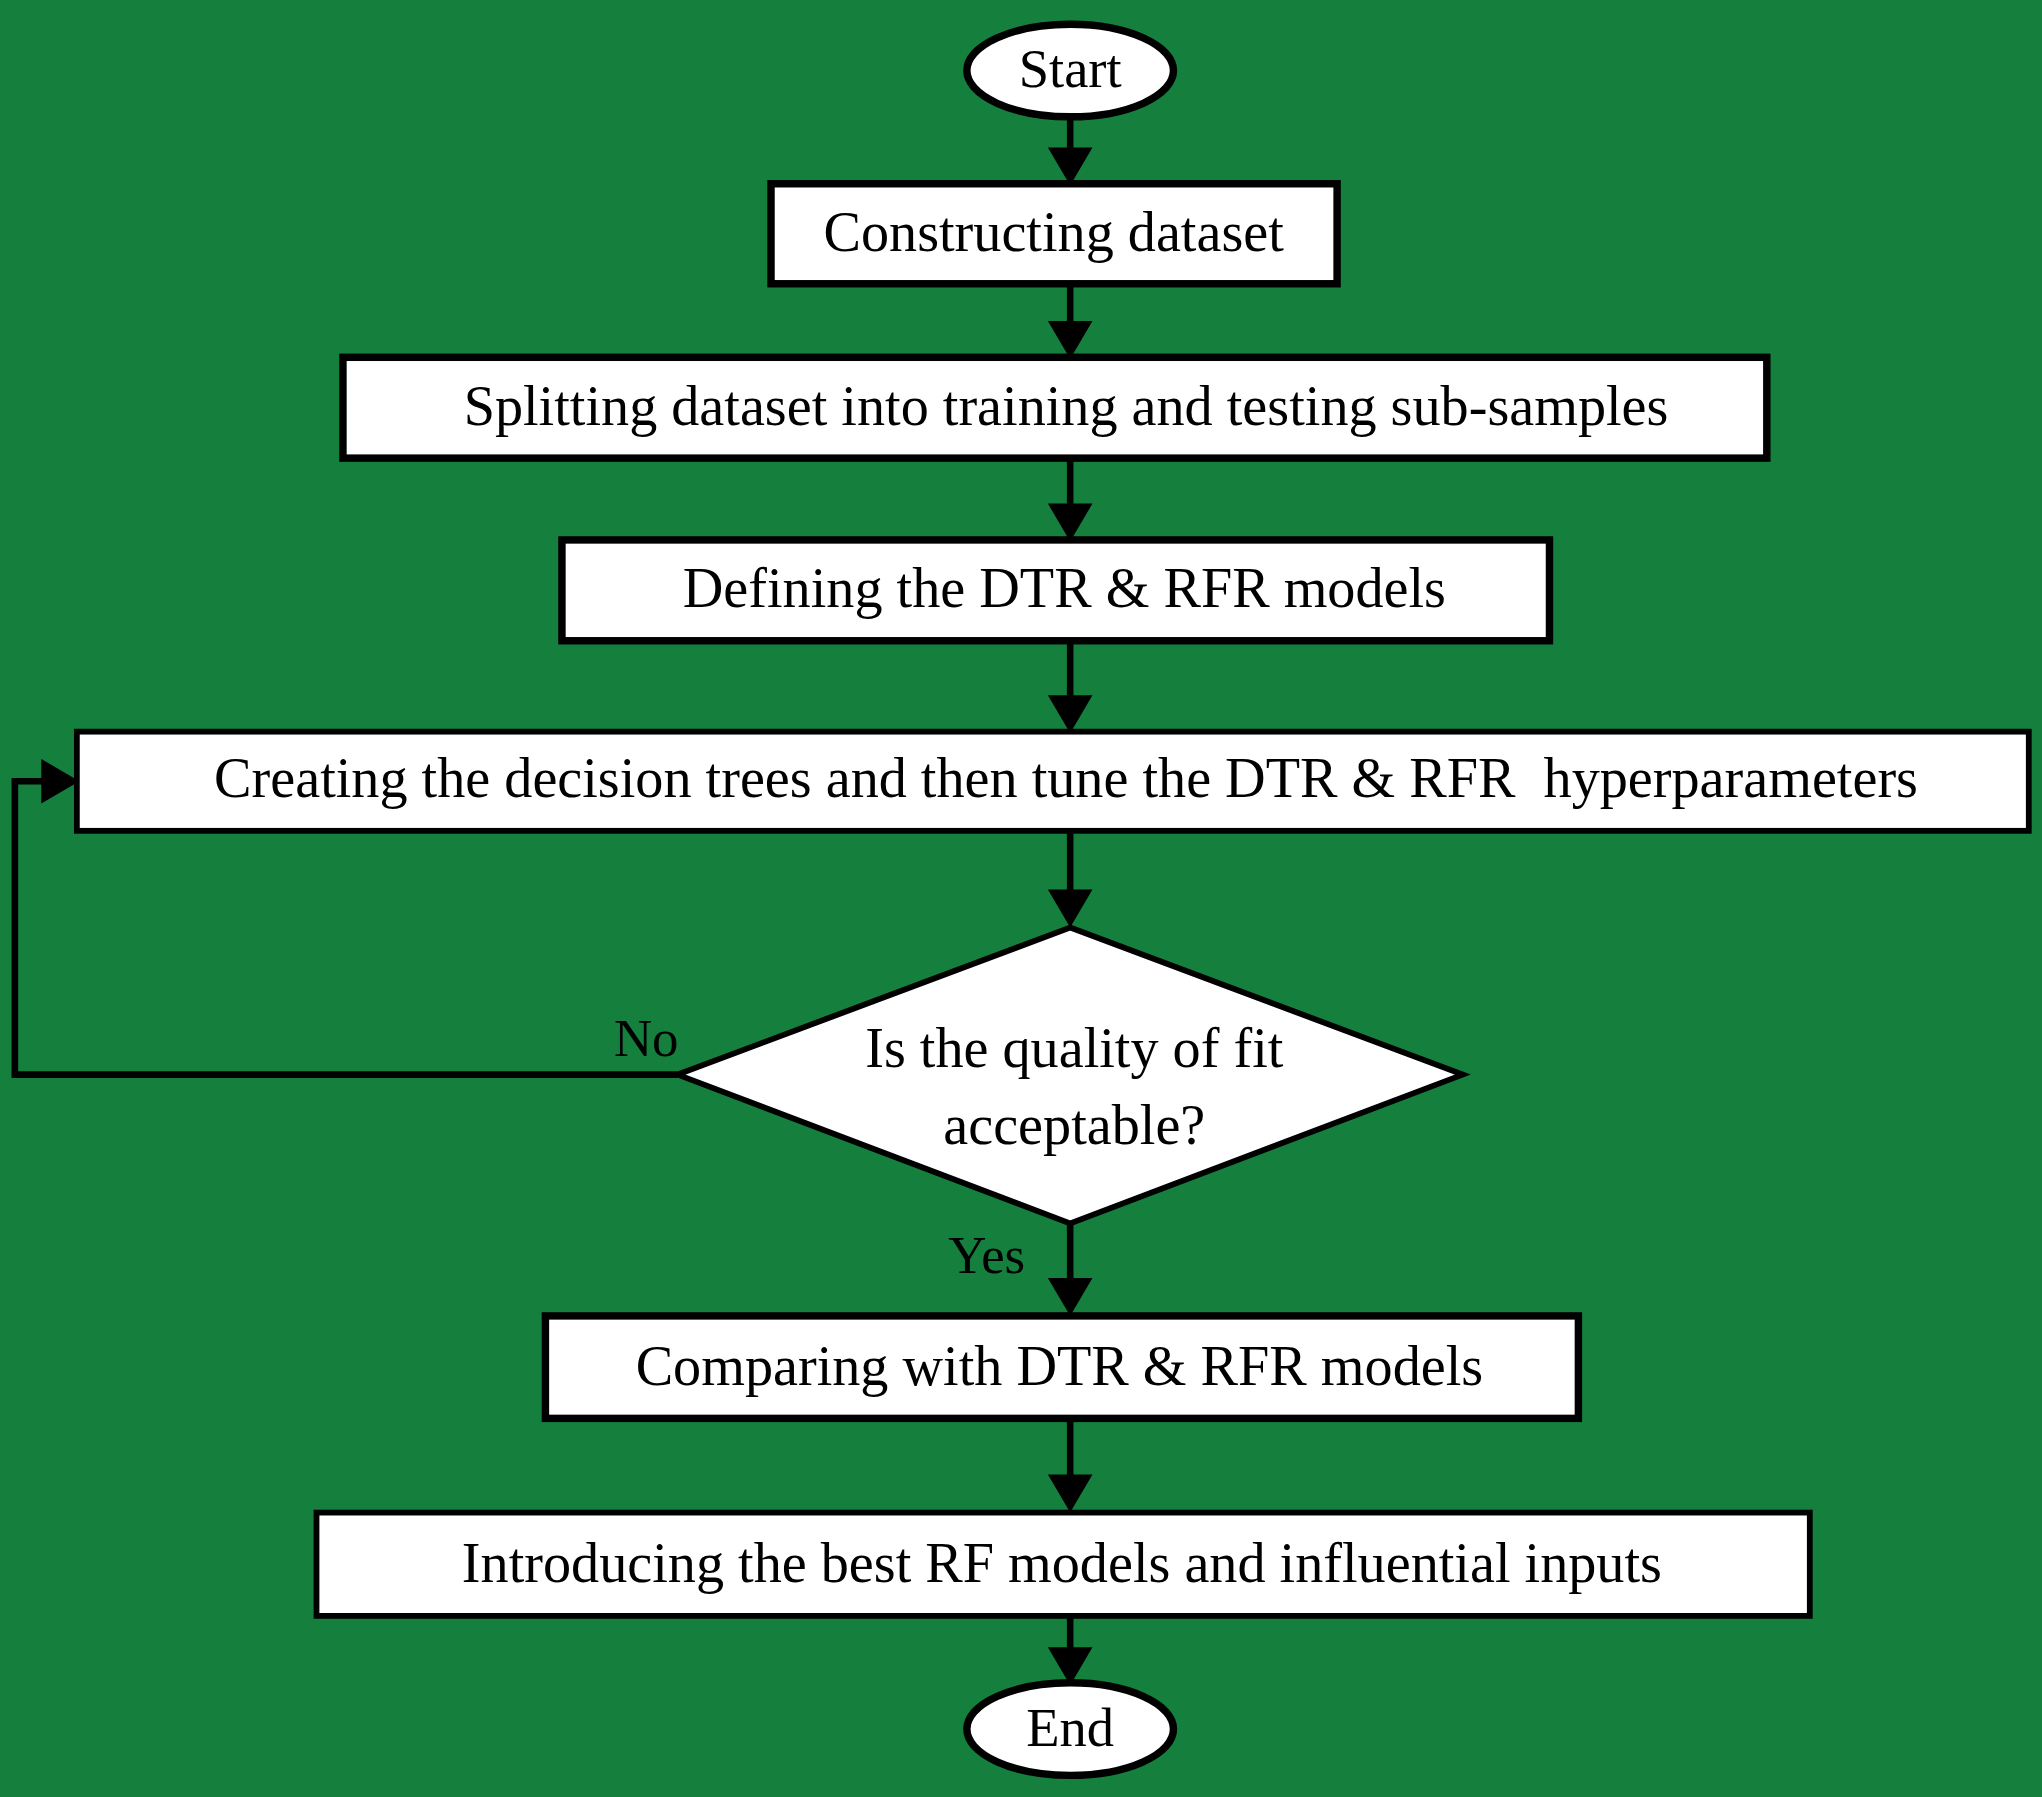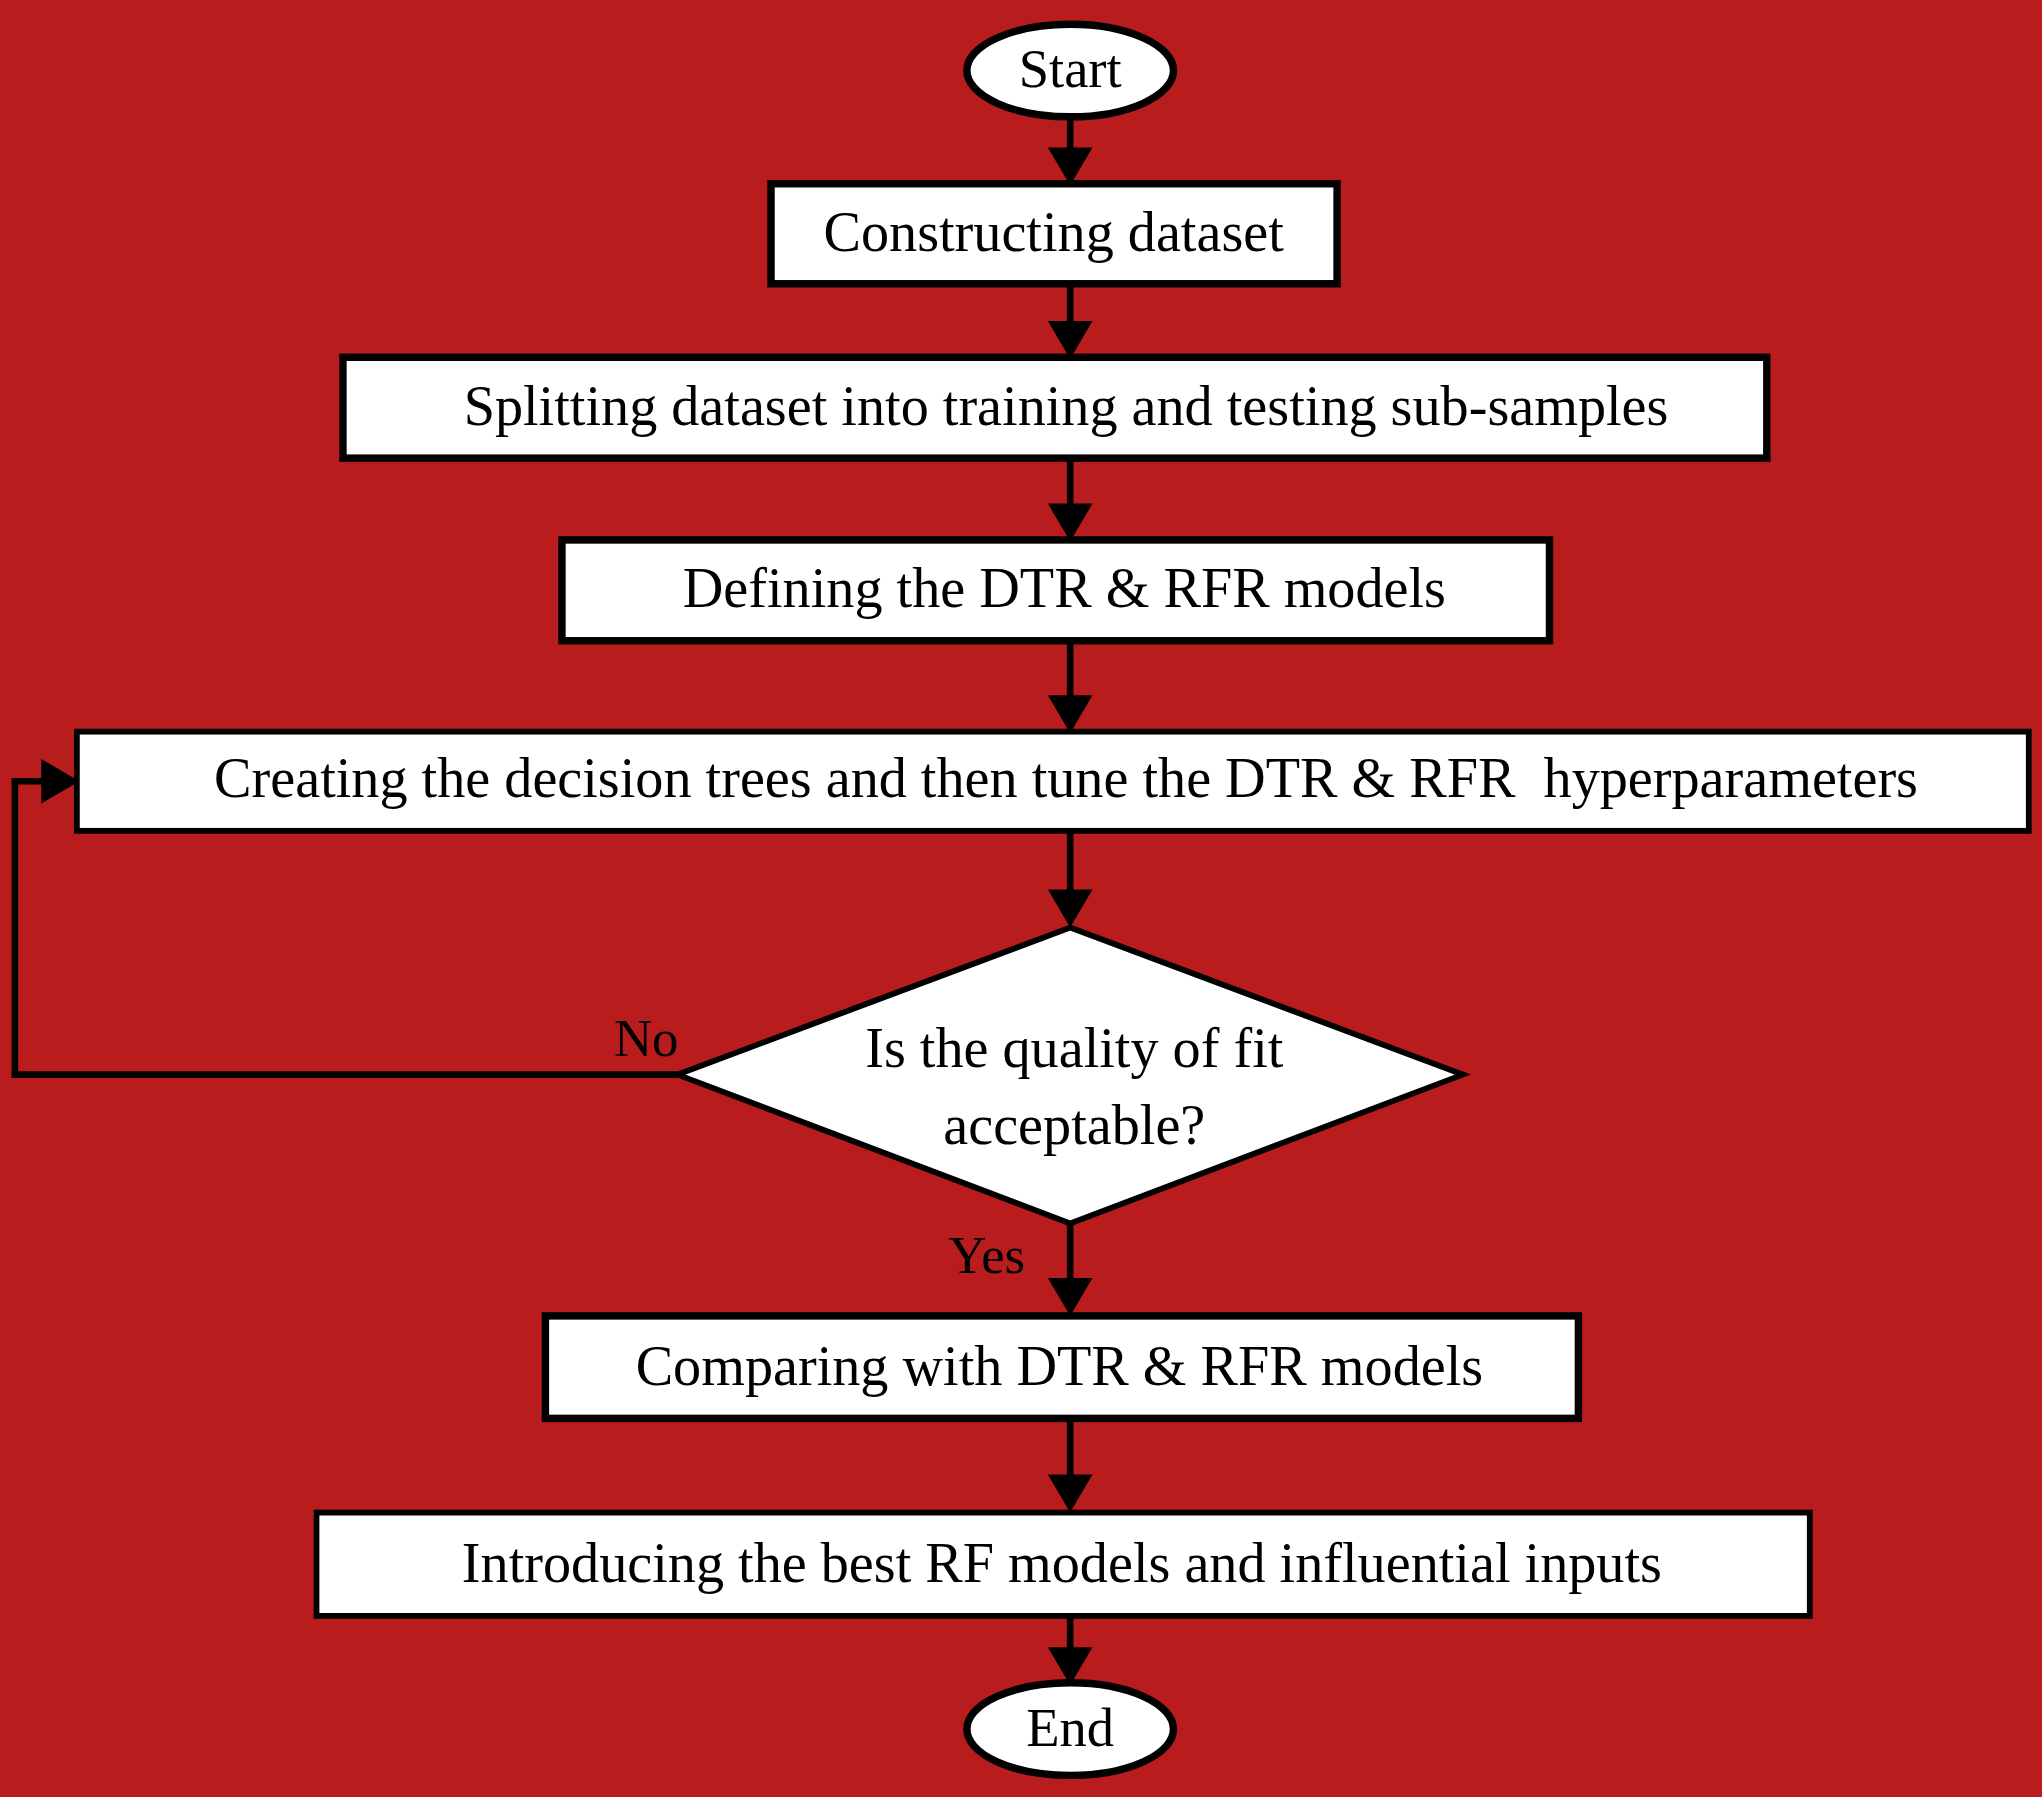--- a/index.html
+++ b/index.html
@@ -4,21 +4,21 @@
 <style>
   html, body {
     margin: 0;
     padding: 0;
     background: #ffffff;
   }
   #canvas-wrap {
     position: relative;
     width: 2042px;
     height: 1798px;
-    background: #b91c1c;
+    background: #15803d;
     overflow: hidden;
     font-family: "Liberation Serif", "DejaVu Serif", serif;
   }
   svg#flow-svg {
     position: absolute;
     left: 0;
     top: 0;
     width: 2042px;
     height: 1798px;
     display: block;

